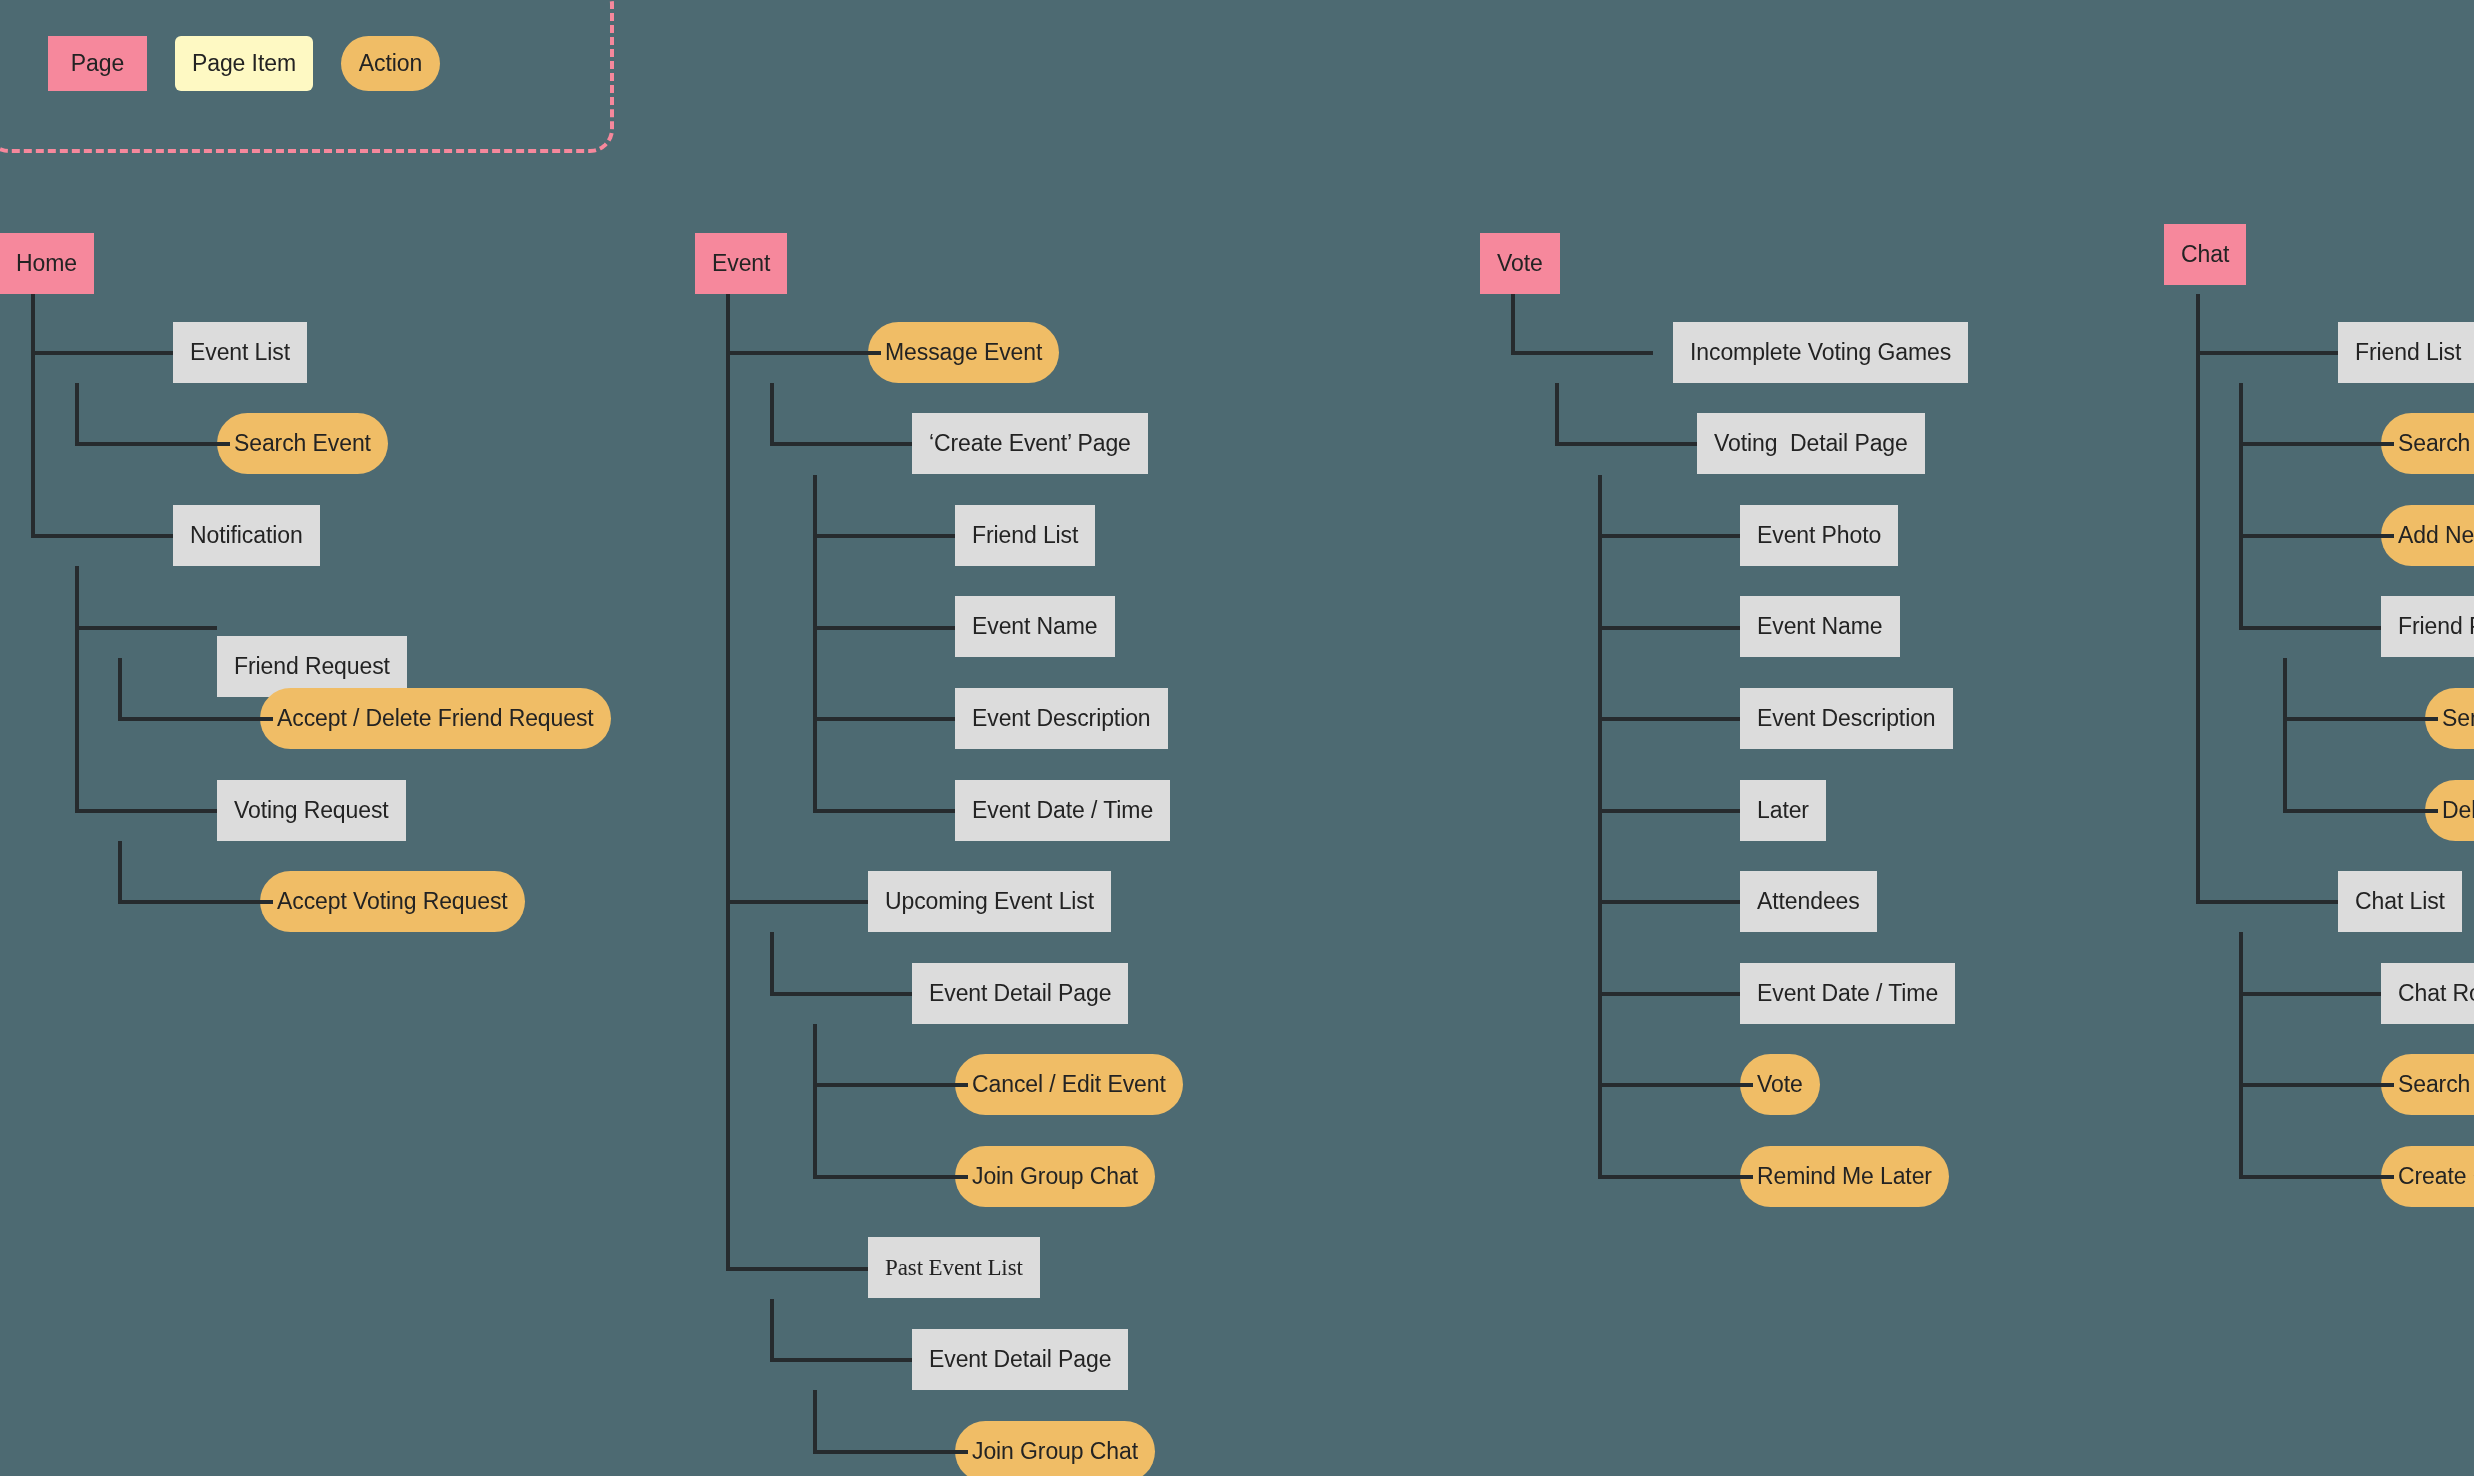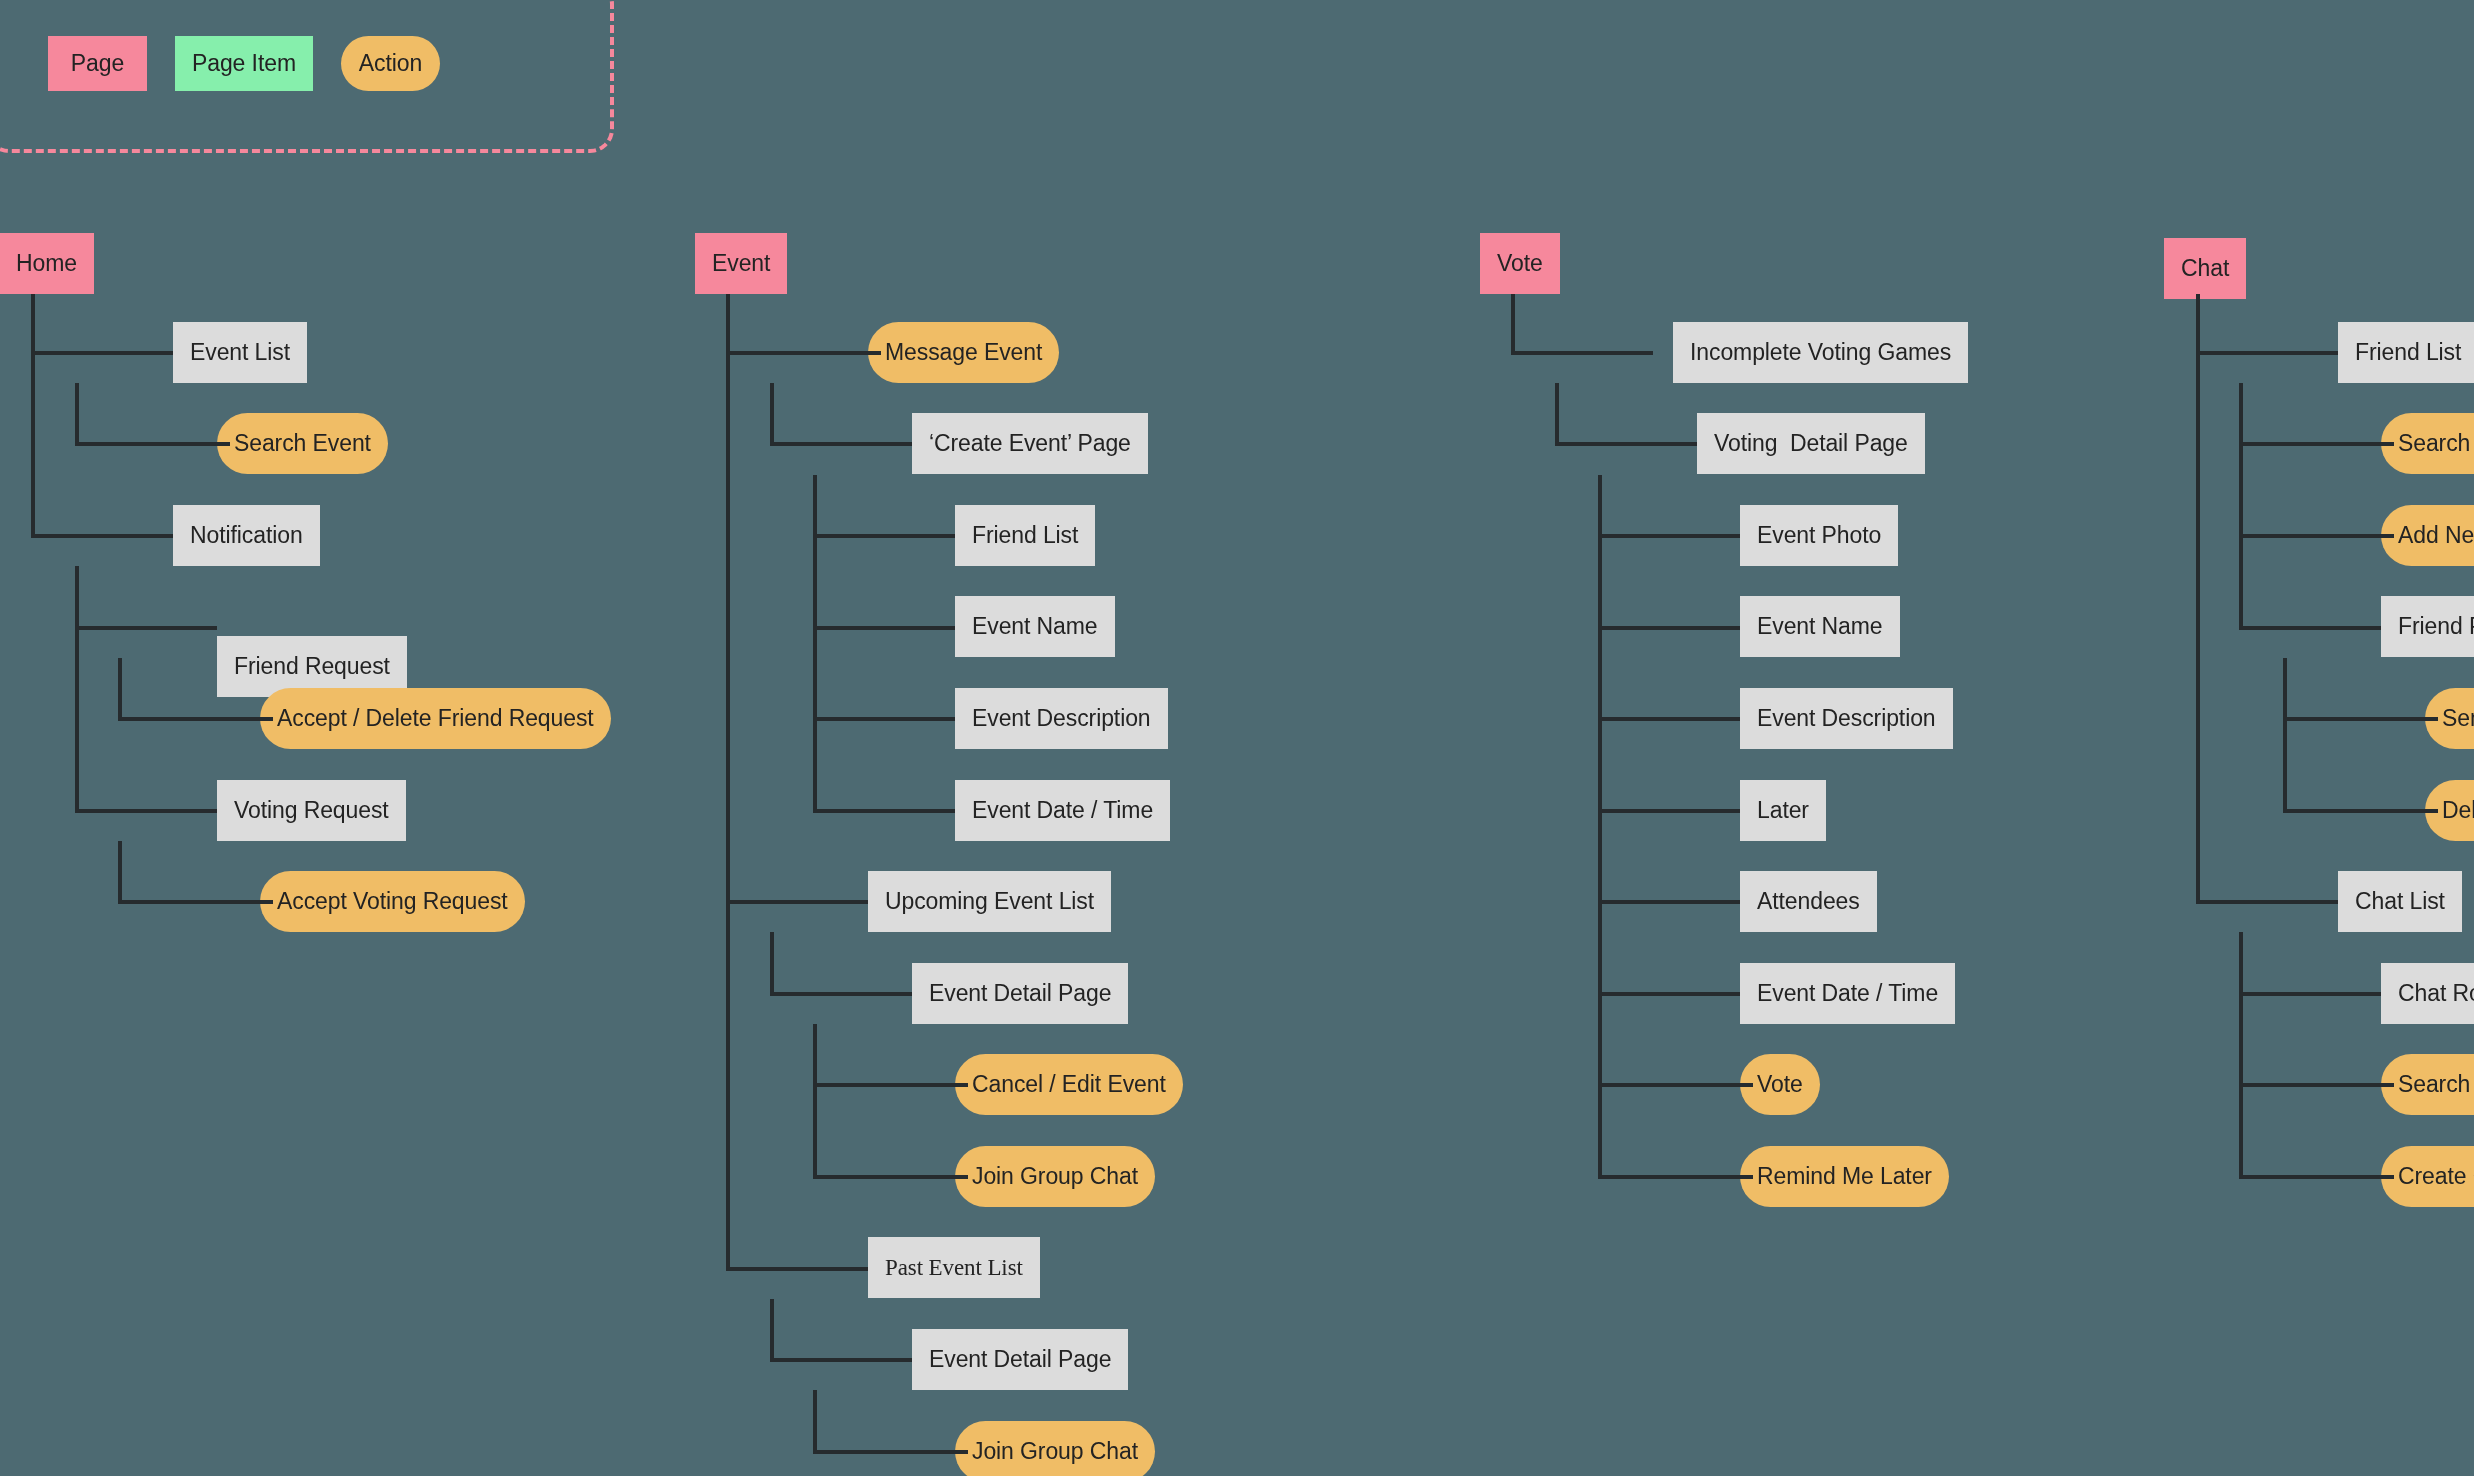--- a/index.html
+++ b/index.html
@@ -50,21 +50,21 @@
     display: flex;
     align-items: center;
     justify-content: center;
     font-size: 23px;
     color: #232323;
     letter-spacing: -0.1px;
     box-sizing: border-box;
     padding: 0 17px;
   }
   .legend-chip.page      { background: #f6889c; border-radius: 0;     min-width: 99px; }
-  .legend-chip.pageitem  { background: #86efac; border-radius: 0;     min-width: 99px; }
+  .legend-chip.pageitem  { background: #fef9c3; border-radius: 6px;     min-width: 99px; }
   .legend-chip.action    { background: #f0bd66; border-radius: 494px; min-width: 99px; }
 
   
   .node {
     position: absolute;
     display: flex;
     align-items: center;
     justify-content: center;
     box-sizing: border-box;
     height: 61px;
@@ -170,21 +170,21 @@
       <div class="conn h" style="left: 1598px; top: 900px; width: 142px;"></div>
       <div class="node pageitem" style="left: 1740px; top: 963px;">Event Date / Time</div>
       <div class="conn h" style="left: 1598px; top: 992px; width: 142px;"></div>
       <div class="node action" style="left: 1740px; top: 1054px;">Vote</div>
       <div class="conn h" style="left: 1598px; top: 1083px; width: 155px;"></div>
       <div class="node action" style="left: 1740px; top: 1146px;">Remind Me Later</div>
       <div class="conn h" style="left: 1598px; top: 1175px; width: 155px;"></div>
       <div class="conn v" style="left: 1511px; top: 294px; height: 58px;"></div>
       <div class="conn v" style="left: 1555px; top: 383px; height: 61px;"></div>
       <div class="conn v" style="left: 1598px; top: 475px; height: 702px;"></div>
-      <div class="node page" style="left: 2164px; top: 238px; text-align: center;">Chat</div>
+      <div class="node page" style="left: 2164px; top: 224px; text-align: center;">Chat</div>
       <div class="node pageitem" style="left: 2338px; top: 322px;">Friend List</div>
       <div class="conn h" style="left: 2196px; top: 351px; width: 142px;"></div>
       <div class="node action" style="left: 2381px; top: 413px;">Search Friend</div>
       <div class="conn h" style="left: 2239px; top: 442px; width: 155px;"></div>
       <div class="node action" style="left: 2381px; top: 505px;">Add New Friend</div>
       <div class="conn h" style="left: 2239px; top: 534px; width: 155px;"></div>
       <div class="node pageitem" style="left: 2381px; top: 596px;">Friend Profile</div>
       <div class="conn h" style="left: 2239px; top: 626px; width: 142px;"></div>
       <div class="node action" style="left: 2425px; top: 688px;">Send Message</div>
       <div class="conn h" style="left: 2283px; top: 717px; width: 155px;"></div>

